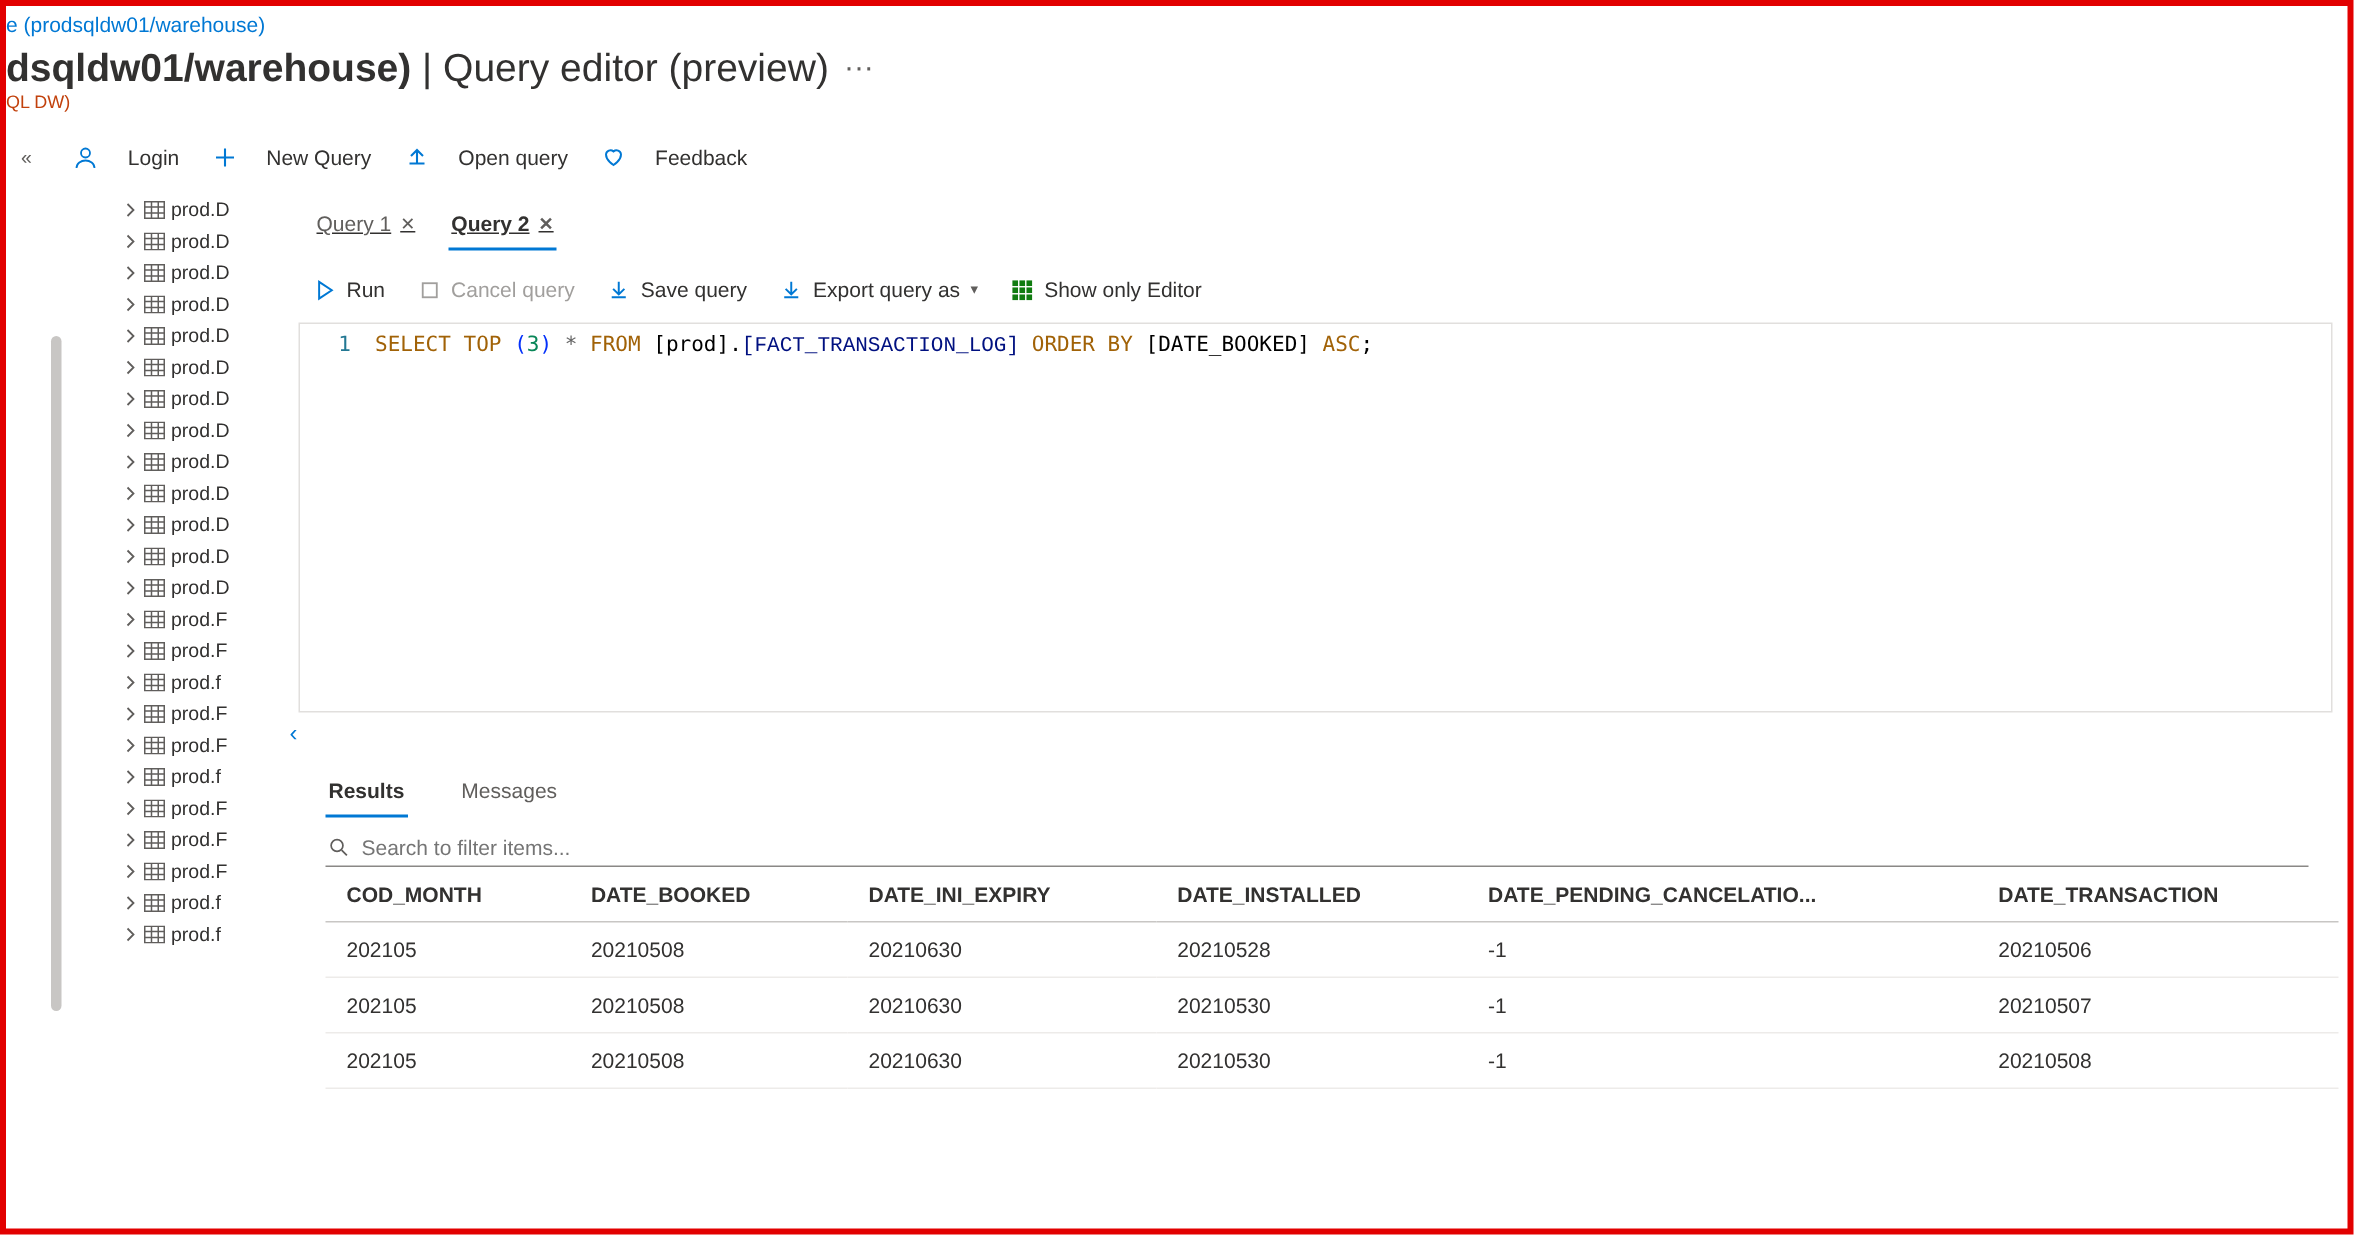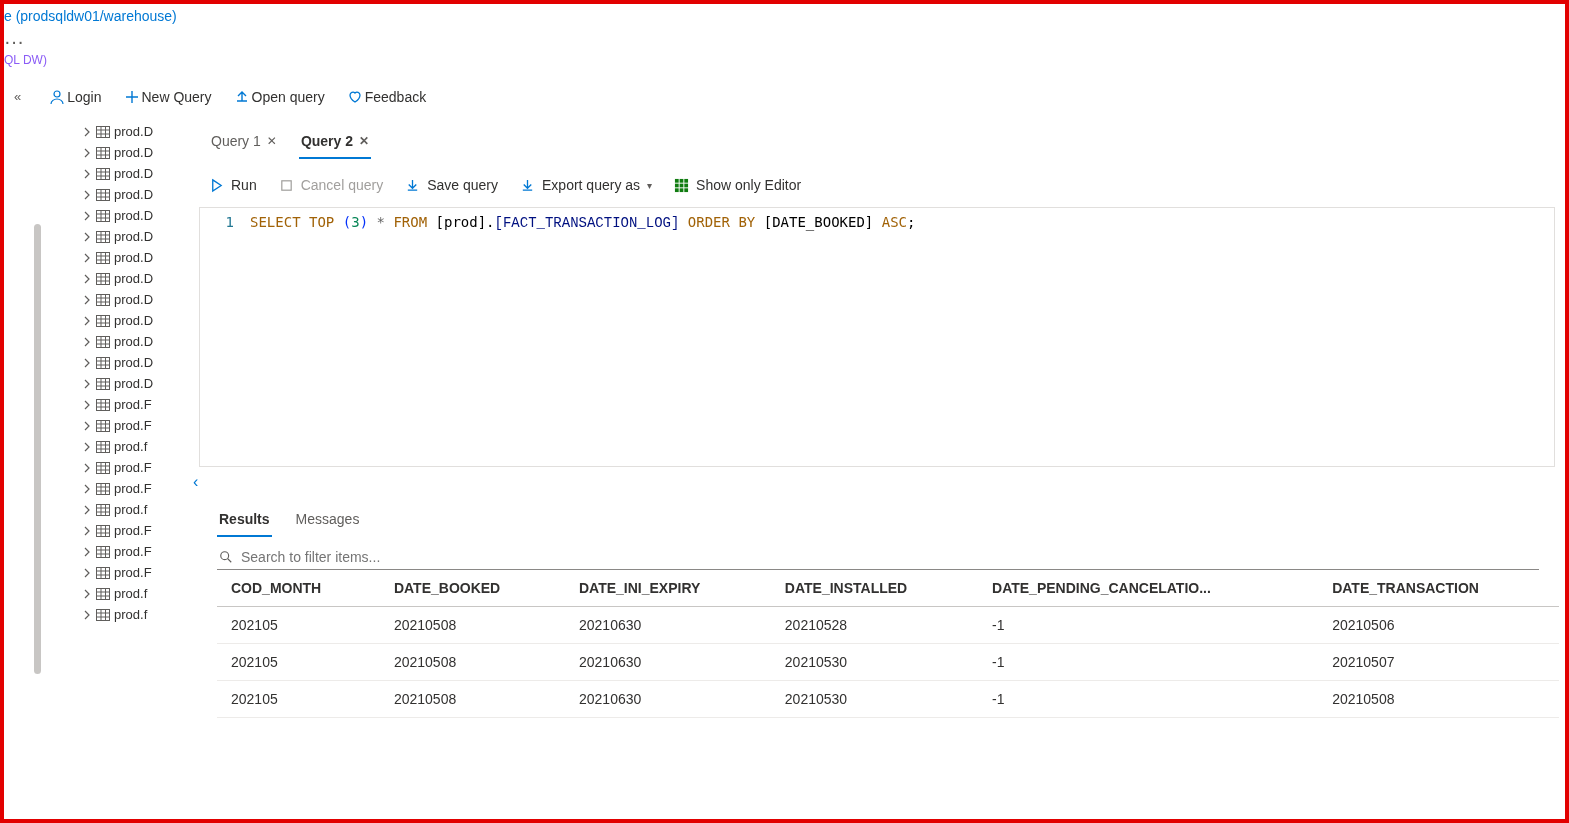--- a/index.html
+++ b/index.html
@@ -26,42 +26,42 @@
     padding: 6px 8px 0 0;
   }
   .page-title {
     font-size: 26px;
     font-weight: 600;
     color: #323130;
   }
   .page-title .light { font-weight: 400; }
   .page-subtitle {
     font-size: 12px;
-    color: #8b5cf6;
+    color: #c2410c;
     padding: 0 0 6px 0;
   }
   .more-dots { font-size: 20px; color: #605e5c; cursor: pointer; }
 
   .toolbar {
     display: flex;
     align-items: center;
     gap: 22px;
     padding: 14px 8px 10px 4px;
     border-bottom: 1px solid transparent;
   }
   .collapse-btn {
     font-size: 13px;
     color: #605e5c;
     cursor: pointer;
     padding: 2px 6px;
   }
   .tb-item {
     display: flex;
     align-items: center;
-    gap: 2px;
+    gap: 20px;
     cursor: pointer;
     color: #323130;
   }
   .tb-item svg { width: 16px; height: 16px; }
 
   .main {
     display: flex;
     height: calc(100% - 135px);
   }
   .sidebar {
@@ -104,20 +104,21 @@
     position: relative;
     padding-left: 10px;
     padding-right: 6px;
     overflow: hidden;
   }
   .query-tabs {
     display: flex;
     align-items: flex-end;
     gap: 20px;
     padding: 10px 20px 0 20px;
+    text-decoration: underline;
   }
   .qtab {
     display: flex;
     align-items: center;
     gap: 6px;
     padding: 6px 2px 8px 2px;
     cursor: pointer;
     color: #605e5c;
     border-bottom: 2px solid transparent;
   }
@@ -173,21 +174,21 @@
   .collapse-results {
     color: #0078d4;
     font-size: 16px;
     padding: 6px 0 0 4px;
     cursor: pointer;
     width: 20px;
   }
 
   .results-tabs {
     display: flex;
-    gap: 22px;
+    gap: 34px;
     padding: 16px 20px 0 28px;
   }
   .rtab {
     padding: 4px 2px 8px 2px;
     cursor: pointer;
     color: #605e5c;
     border-bottom: 2px solid transparent;
   }
   .rtab.active {
     font-weight: 600;
@@ -231,20 +232,23 @@
     border-bottom: 1px solid #edebe9;
     white-space: nowrap;
   }
 </style>
 </head>
 <body>
 
 <div class="breadcrumb-link">e (prodsqldw01/warehouse)</div>
 
 <div class="page-title-row">
+  <div class="page-title">
+    <span>dsqldw01/warehouse)</span><span class="light"> | Query editor (preview)</span>
+  </div>
   <span class="more-dots">···</span>
 </div>
 <div class="page-subtitle">QL DW)</div>
 
 <div class="toolbar">
   <span class="collapse-btn">«</span>
   <div class="tb-item">
     <svg viewBox="0 0 16 16" fill="none" stroke="#0078d4" stroke-width="1.2">
         <circle cx="8" cy="5" r="3"></circle>
         <path d="M2 15c0-3 3-5 6-5s6 2 6 5"></path>

